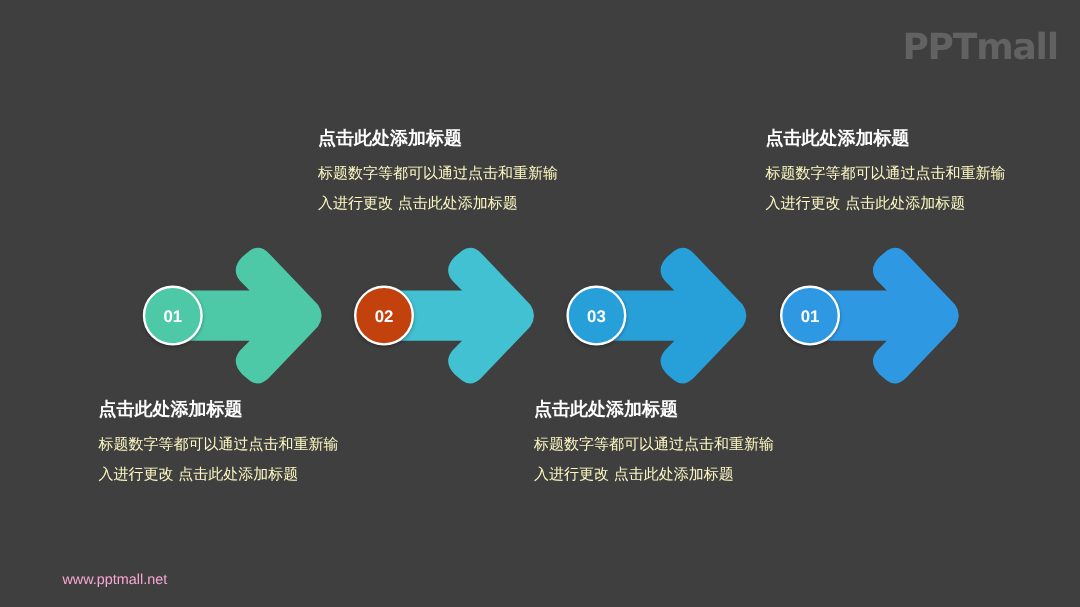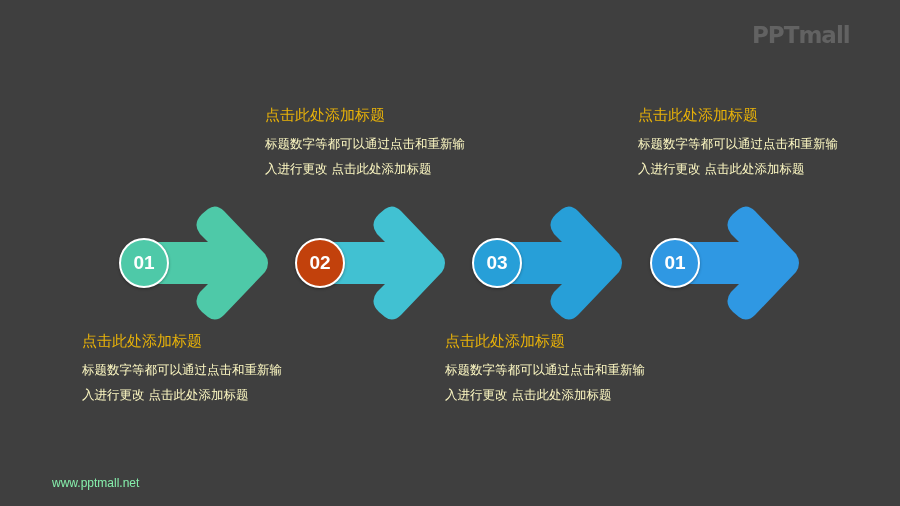--- a/index.html
+++ b/index.html
@@ -6,43 +6,43 @@
   body {
     width: 900px; height: 506px; overflow: hidden;
     background: #3f3f3f;
     position: relative;
     font-family: "DejaVu Sans", "Liberation Sans", sans-serif;
     color: #ffffff;
   }
   .logo {
     position: absolute; left: 752px; top: 22px;
     font-family: "DejaVu Sans", sans-serif;
-    font-size: 23px; font-weight: bold; letter-spacing: -1px;
+    font-size: 30px; font-weight: bold; letter-spacing: -1px;
     color: #626262;
   }
   .footer-url {
     position: absolute; left: 52px; top: 476px;
-    font-size: 12px; color: #86efac;
+    font-size: 12px; color: #f9a8d4;
     font-family: "Liberation Sans", sans-serif;
   }
   .step-arrow {
     position: absolute; top: 200px; width: 160px; height: 130px;
   }
   .step-arrow svg { display: block; }
   .num-circle {
     position: absolute; width: 50px; height: 50px; border-radius: 50%;
     border: 2px solid #ffffff; box-sizing: border-box;
     display: flex; align-items: center; justify-content: center;
-    font-family: "Liberation Sans", sans-serif; font-weight: bold; font-size: 19px;
+    font-family: "Liberation Sans", sans-serif; font-weight: bold; font-size: 14px;
     color: #ffffff;
     box-shadow: 0 1px 3px rgba(0,0,0,0.35);
   }
   .text-block { position: absolute; width: 240px; }
   .text-title {
-    font-size: 15px; font-weight: normal; color: #eab308; line-height: 20px;
+    font-size: 15px; font-weight: bold; color: #ffffff; line-height: 20px;
     margin-bottom: 6px; white-space: nowrap;
   }
   .text-body {
     font-size: 12.5px; color: #fef9c3; line-height: 25px; white-space: nowrap;
   }
 </style>
 </head>
 <body>
 
 <div class="logo">PPTmall</div>

